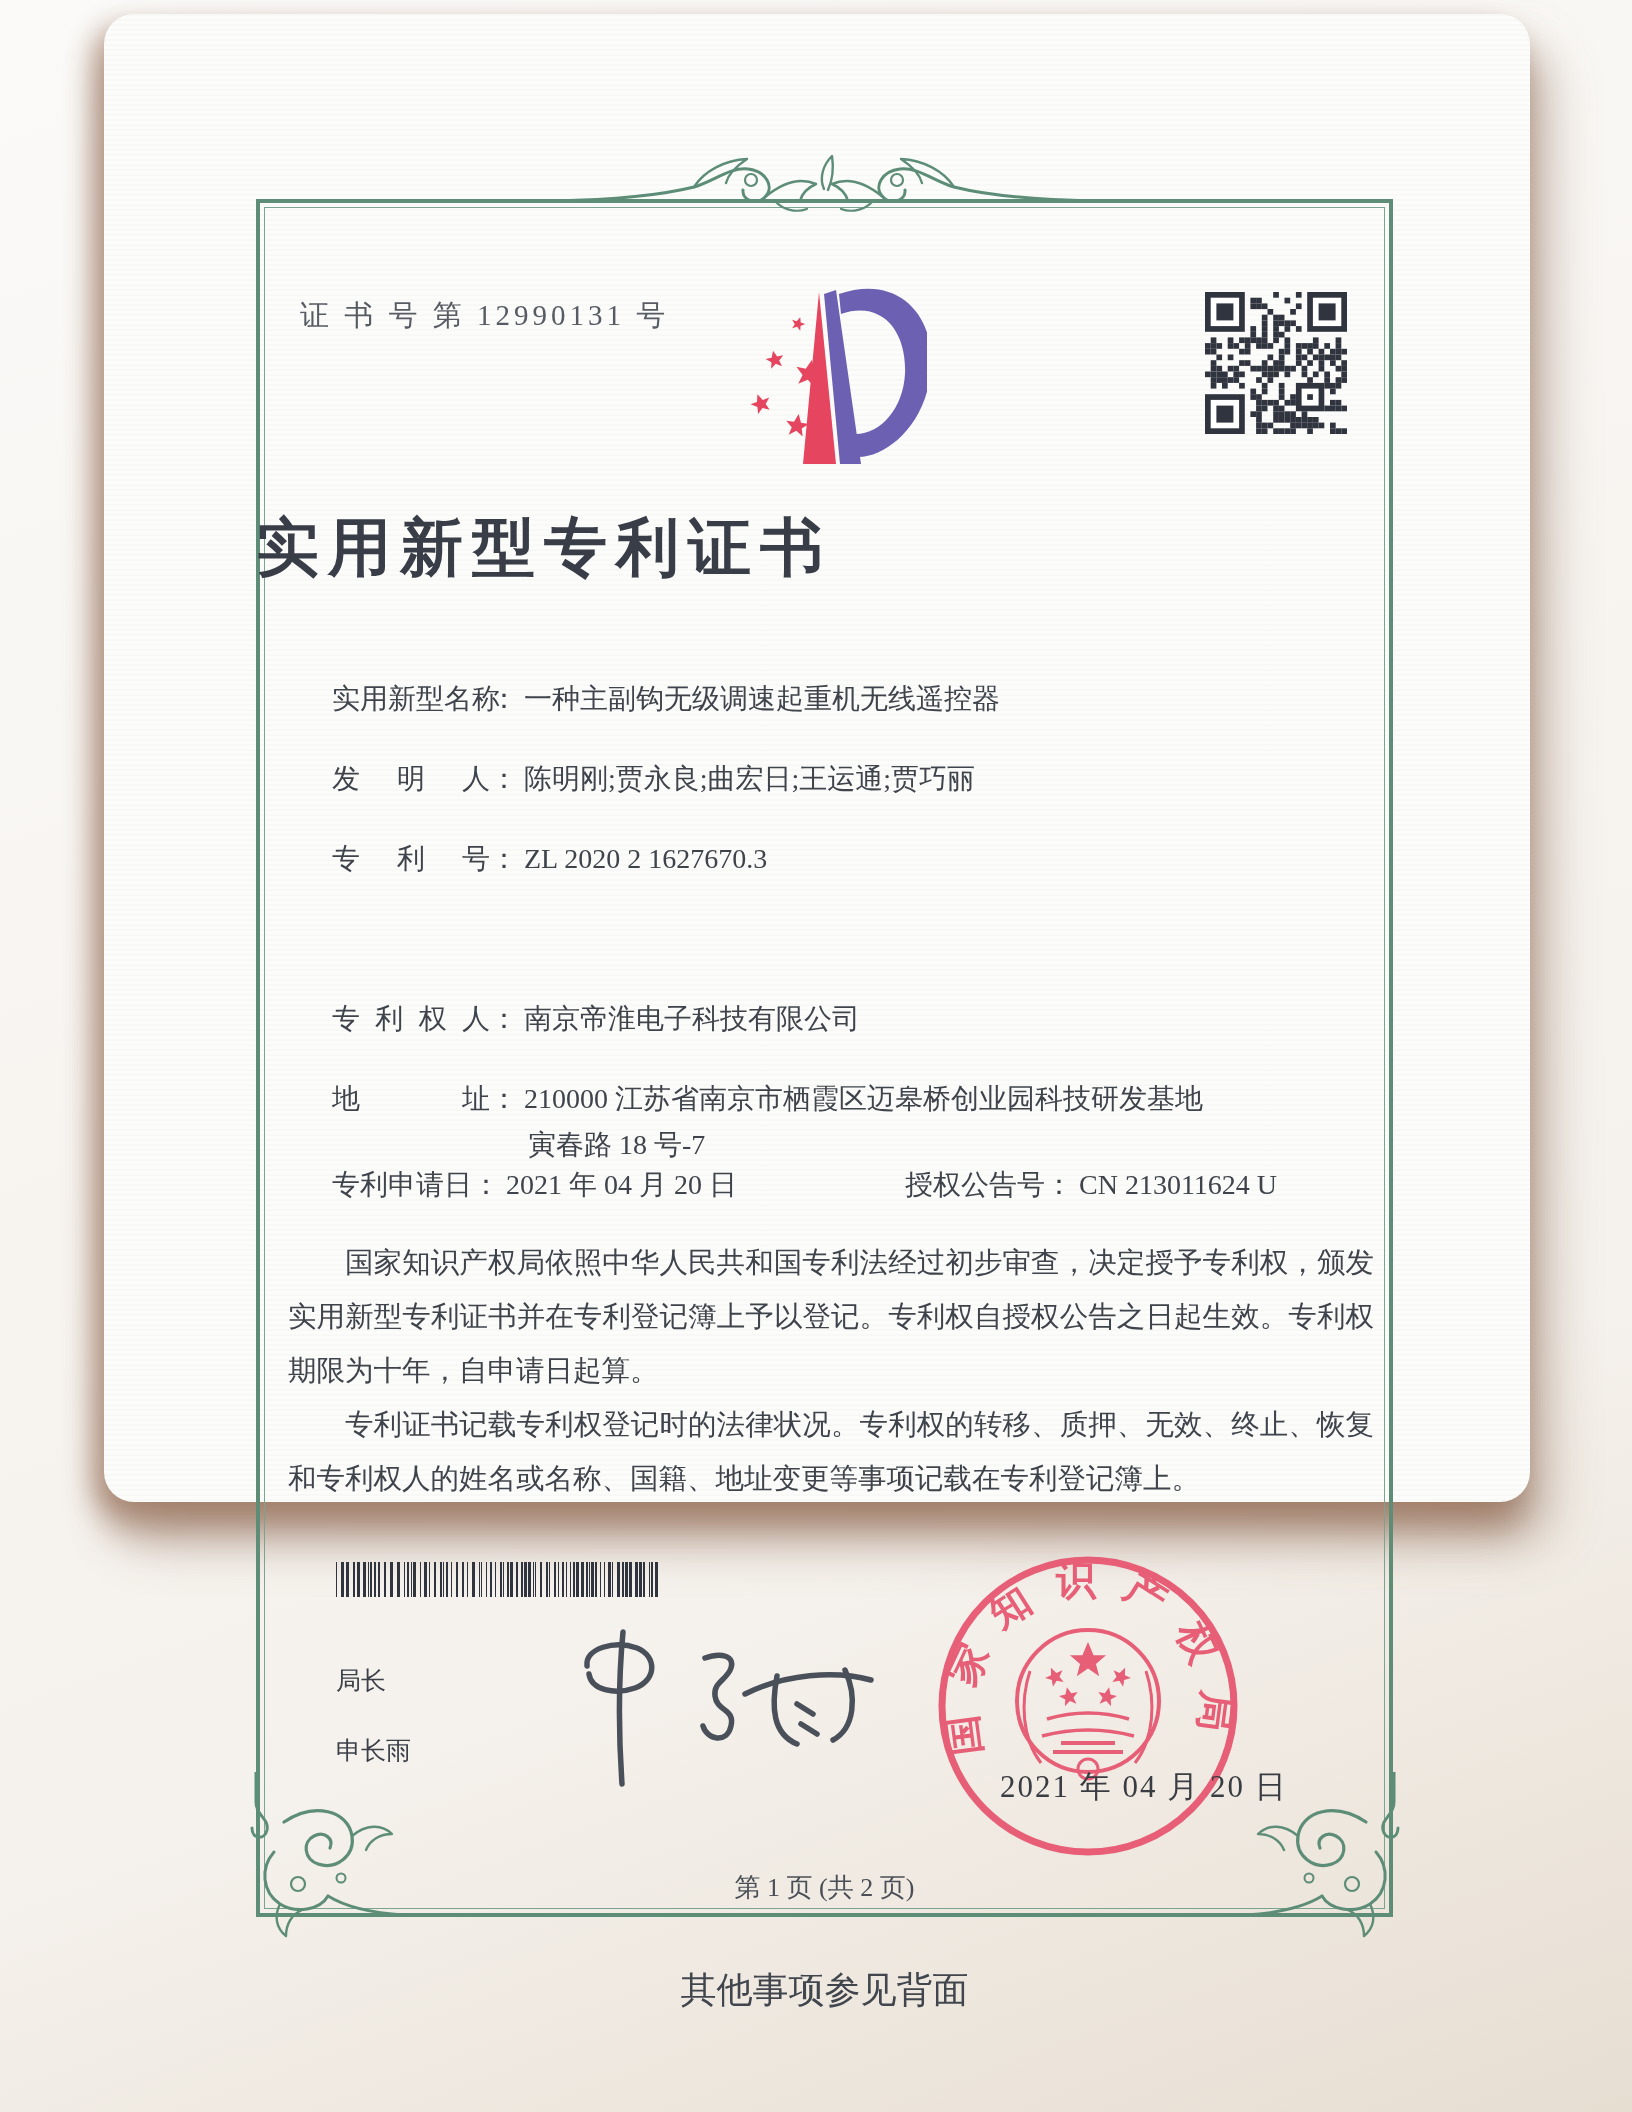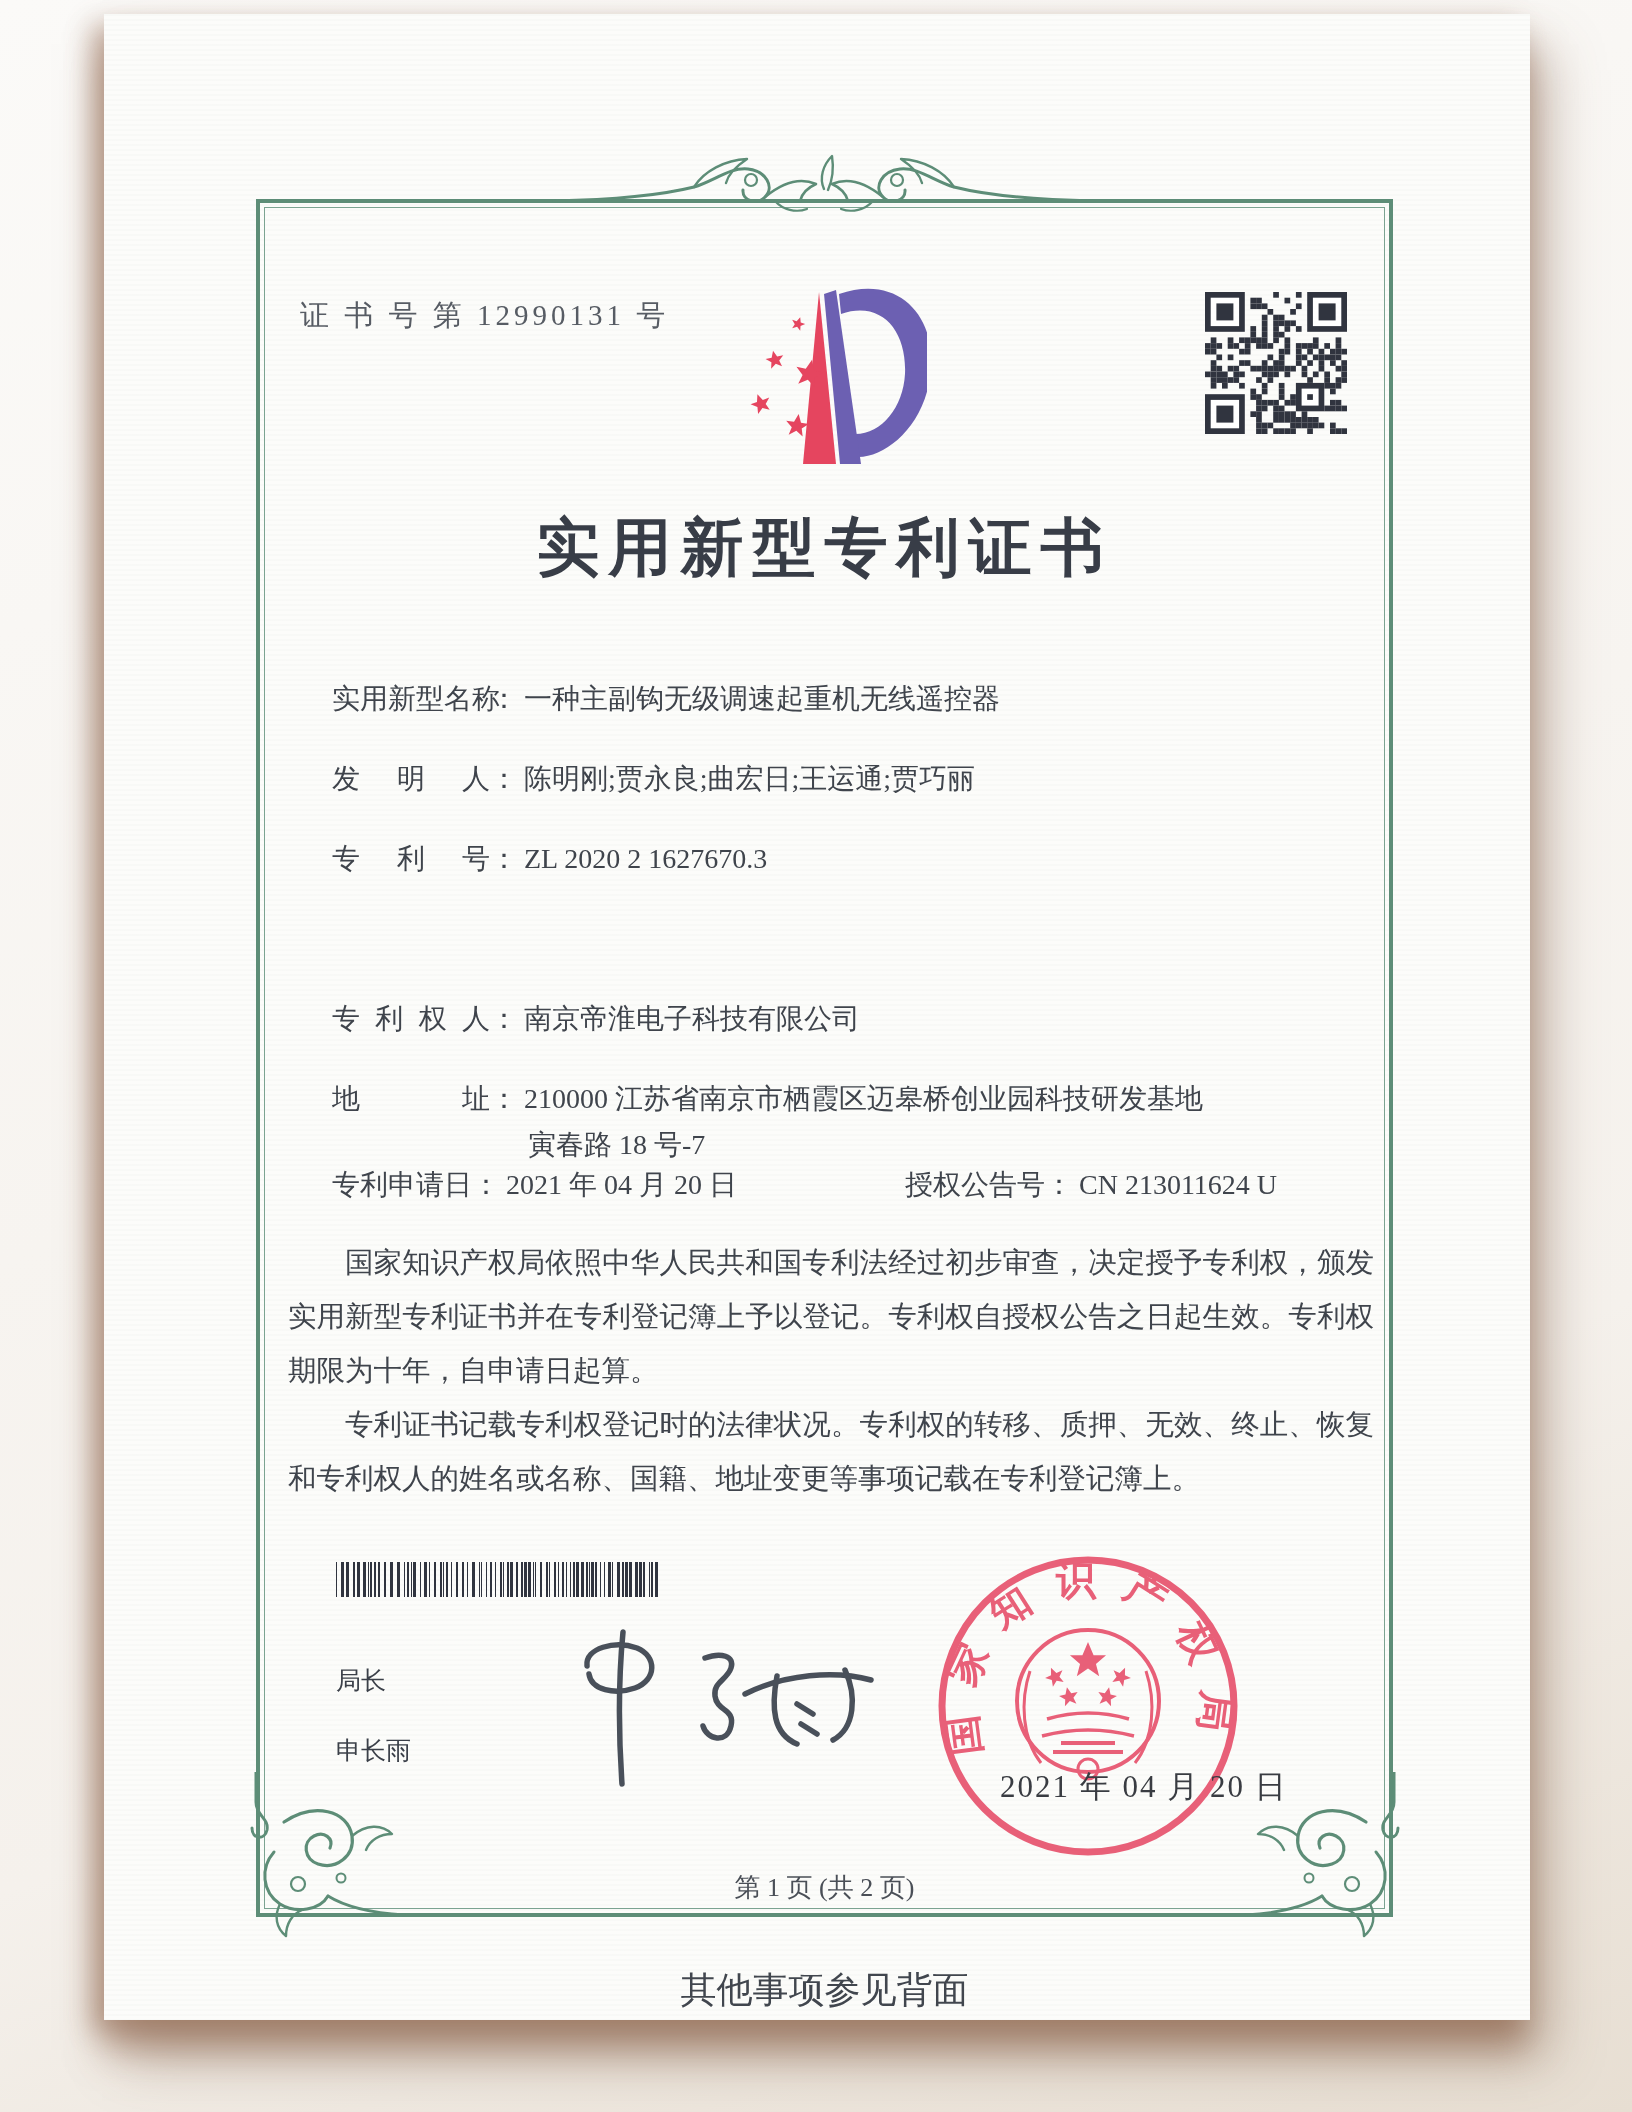--- a/index.html
+++ b/index.html
@@ -2,43 +2,44 @@
 <html style="--frame-green: #5d8d77; --frame-green-light: #7ba391; --ink: #3f444c; --seal-red: #e7536e; --logo-red: #e5455f; --logo-purple: #6c60b2; --code-dark: #30343f;"><head>
 <meta charset="utf-8">
 <style>
   html,body{margin:0;padding:0;}
   body{
     width:1632px;height:2112px;position:relative;overflow:hidden;
     background:linear-gradient(160deg,#fbfaf8 0%,#f5f1ec 70%,#e7ded2 100%);
     font-family:"Liberation Serif", serif;
   }
   .paper{
-    position:absolute;left:104px;top:14px;width:1426px;height:2006px;
+    position:absolute;left:104px;top:14px;width:1426px;height:1488px;
     background:
       repeating-linear-gradient(180deg, rgba(185,200,192,.06) 0 2px, rgba(0,0,0,0) 2px 5px),
       #fcfcfa;
     box-shadow:-12px 10px 24px rgba(148,106,82,.45),
                -2px 30px 34px rgba(142,100,76,.5),
                18px 38px 52px rgba(120,85,62,.35);
+    border-radius:30px;
   }
   .frame{
     position:absolute;left:152px;top:185px;width:1137px;height:1718px;
     border:4px solid var(--frame-green,#5d8d77);
     box-sizing:border-box;
   }
   .frame-inner{
     position:absolute;left:4px;top:4px;right:4px;bottom:4px;
     border:1.5px solid var(--frame-green-light,#7ba391);
   }
   .orn{position:absolute;stroke:var(--frame-green,#5d8d77);fill:none;
        stroke-linecap:round;stroke-linejoin:round;}
   .ink{color:var(--ink,#3f444c);}
   .cert-no{position:absolute;left:196px;top:282px;font-size:29px;letter-spacing:4px;color:#575c64;}
   .title{
-    position:absolute;left:152px;top:491px;width:1137px;text-align:center;
+    position:absolute;left:152px;top:491px;width:1137px;text-align:left;
     font-size:63px;font-weight:bold;letter-spacing:9px;color:#383d47;
   }
   .row{position:absolute;left:228px;font-size:28px;white-space:nowrap;}
   .row .lbl{display:inline-block;width:158px;text-align:justify;text-align-last:justify;vertical-align:top;font-family:Liberation Mono, monospace;}
   .row .lbl-n{display:inline-block;vertical-align:top;}
   .row .val{margin-left:6px;}
   .addr2{position:absolute;left:424px;font-size:28px;}
   .grant2{position:absolute;left:573px;top:0;}
   .paras{position:absolute;left:184px;top:1222px;width:1086px;font-size:28.5px;
          line-height:54px;text-align:justify;color:#3f444c;}

